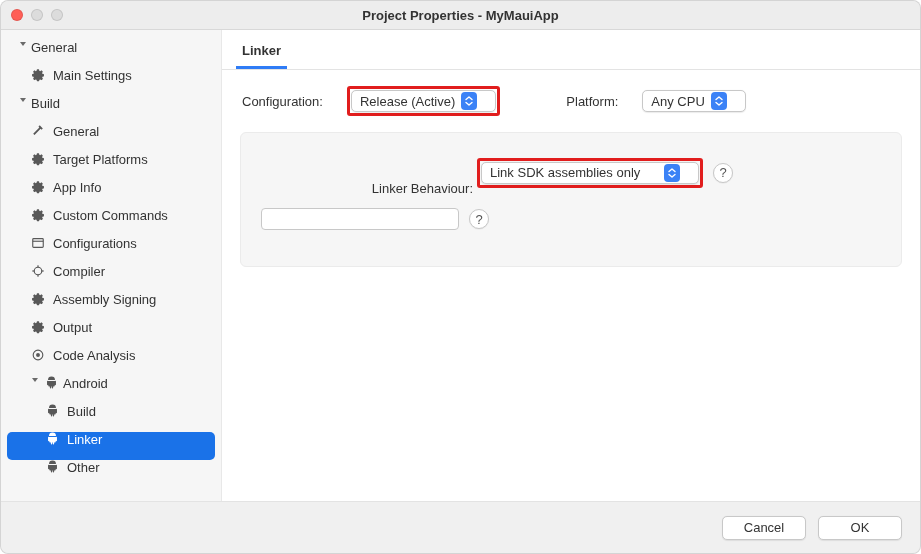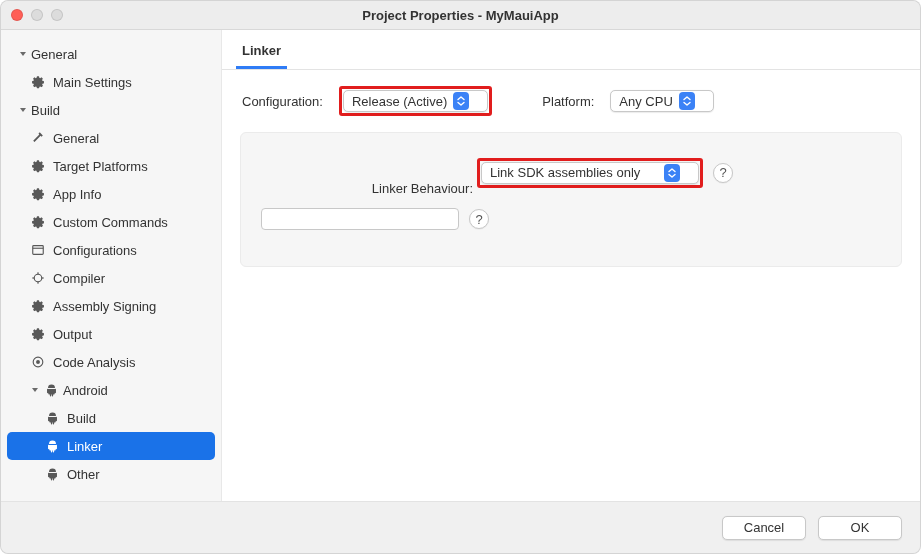--- a/index.html
+++ b/index.html
@@ -62,21 +62,21 @@
     }
     .sidebar {
       width: 221px;
       background: #f6f6f6;
       border-right: 1px solid #e8e8e8;
       padding-top: 10px;
       overflow-y: auto;
     }
     .tree-item {
       display: flex;
-      align-items: center;
+      align-items: flex-start;
       height: 28px;
       padding-left: 16px;
       cursor: pointer;
       color: #333;
     }
     .tree-item.group { font-weight: 400; }
     .tree-item.level1 { padding-left: 16px; }
     .tree-item.level2 { padding-left: 28px; }
     .tree-item.level3 { padding-left: 42px; }
     .tree-item .chevron {
@@ -121,21 +121,21 @@
       font-size: 13px;
       color: #333;
       border-bottom: 3px solid transparent;
       cursor: pointer;
     }
     .tab.active { border-bottom-color: #2f7cf6; }
     .config-row {
       display: flex;
       align-items: center;
       padding: 16px 20px;
-      gap: 16px;
+      gap: 24px;
     }
     .config-label {
       color: #333;
       font-size: 13px;
     }
     .select {
       display: inline-flex;
       align-items: center;
       background: #fff;
       border: 1px solid #c8c8c8;

